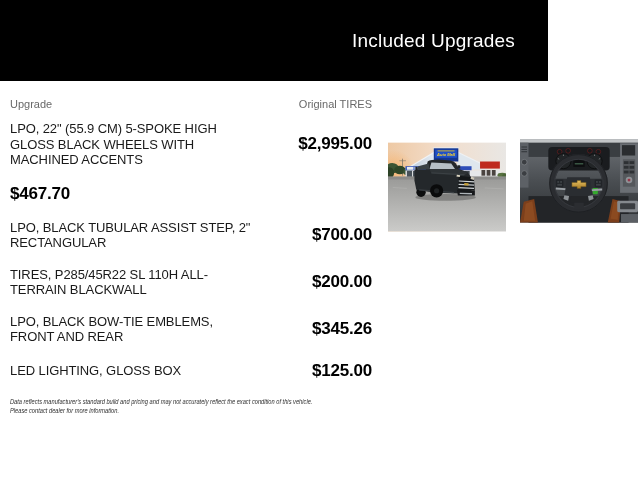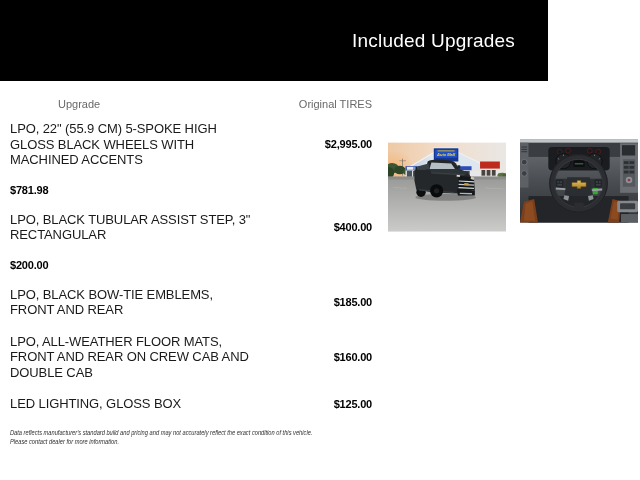--- a/index.html
+++ b/index.html
@@ -16,29 +16,29 @@
     justify-content:flex-end;padding-right:33px;box-sizing:border-box;
   }
   .header-title{color:#fff;font-size:19px;letter-spacing:.2px;}
 
   
   .content{display:flex;padding:12px 0 0 10px;box-sizing:border-box;}
   .table-col{width:362px;margin-right:16px;flex:none;}
   .photos-col{width:250px;flex:none;display:flex;gap:14px;}
 
   .thead{display:flex;justify-content:space-between;margin:5px 0 11px;}
-  .thead span{font-size:11px;color:#696969;margin-left:48px;}
+  .thead span{font-size:11px;color:#696969;}
 
   .row{display:flex;justify-content:space-between;align-items:center;margin-bottom:16px;}
   .row-name{
     width:246px;font-size:13px;line-height:15.5px;color:#1a1a1a;
     letter-spacing:-0.1px;
   }
   .row-price{
-    font-size:11px;font-weight:bold;color:#000;text-align:right;
+    font-size:17px;font-weight:bold;color:#000;text-align:right;
     white-space:nowrap;letter-spacing:-0.2px;
   }
 
   .disclaimer{
     margin-top:6px;width:470px;transform:scaleX(0.76);transform-origin:left top;
   }
   .disclaimer div{
     font-size:7.5px;line-height:9.5px;font-style:italic;color:#2e2e2e;white-space:nowrap;
   }
 
@@ -63,41 +63,38 @@
         <span>Original TIRES</span>
       </div>
 
       <div id="rows">
         <div class="row">
           <div class="row-name">LPO, 22" (55.9 CM) 5-SPOKE HIGH GLOSS BLACK WHEELS WITH MACHINED ACCENTS</div>
           <div class="row-price">$2,995.00</div>
         </div>
 
         <div class="row">
-          <div class="row-price">$781.98</div>
-        </div>
-
-        <div class="row">
-          <div class="row-name">LPO, BLACK TUBULAR ASSIST STEP, 3" RECTANGULAR</div>
-          <div class="row-price">$400.00</div>
-        </div>
-
-        <div class="row">
+          <div class="row-price">$467.70</div>
+        </div>
+
+        <div class="row">
+          <div class="row-name">LPO, BLACK TUBULAR ASSIST STEP, 2" RECTANGULAR</div>
+          <div class="row-price">$700.00</div>
+        </div>
+
+        <div class="row">
+          <div class="row-name">TIRES, P285/45R22 SL 110H ALL-TERRAIN BLACKWALL</div>
           <div class="row-price">$200.00</div>
         </div>
 
         <div class="row">
           <div class="row-name">LPO, BLACK BOW-TIE EMBLEMS, FRONT AND REAR</div>
-          <div class="row-price">$185.00</div>
-        </div>
-
-        <div class="row">
-          <div class="row-name">LPO, ALL-WEATHER FLOOR MATS, FRONT AND REAR ON CREW CAB AND DOUBLE CAB</div>
-          <div class="row-price">$160.00</div>
-        </div>
+          <div class="row-price">$345.26</div>
+        </div>
+
 
         <div class="row">
           <div class="row-name">LED LIGHTING, GLOSS BOX</div>
           <div class="row-price">$125.00</div>
         </div>
       </div>
 
       <div class="disclaimer">
         <div>Data reflects manufacturer's standard build and pricing and may not accurately reflect the exact condition of this vehicle.</div>
         <div>Please contact dealer for more information.</div>

